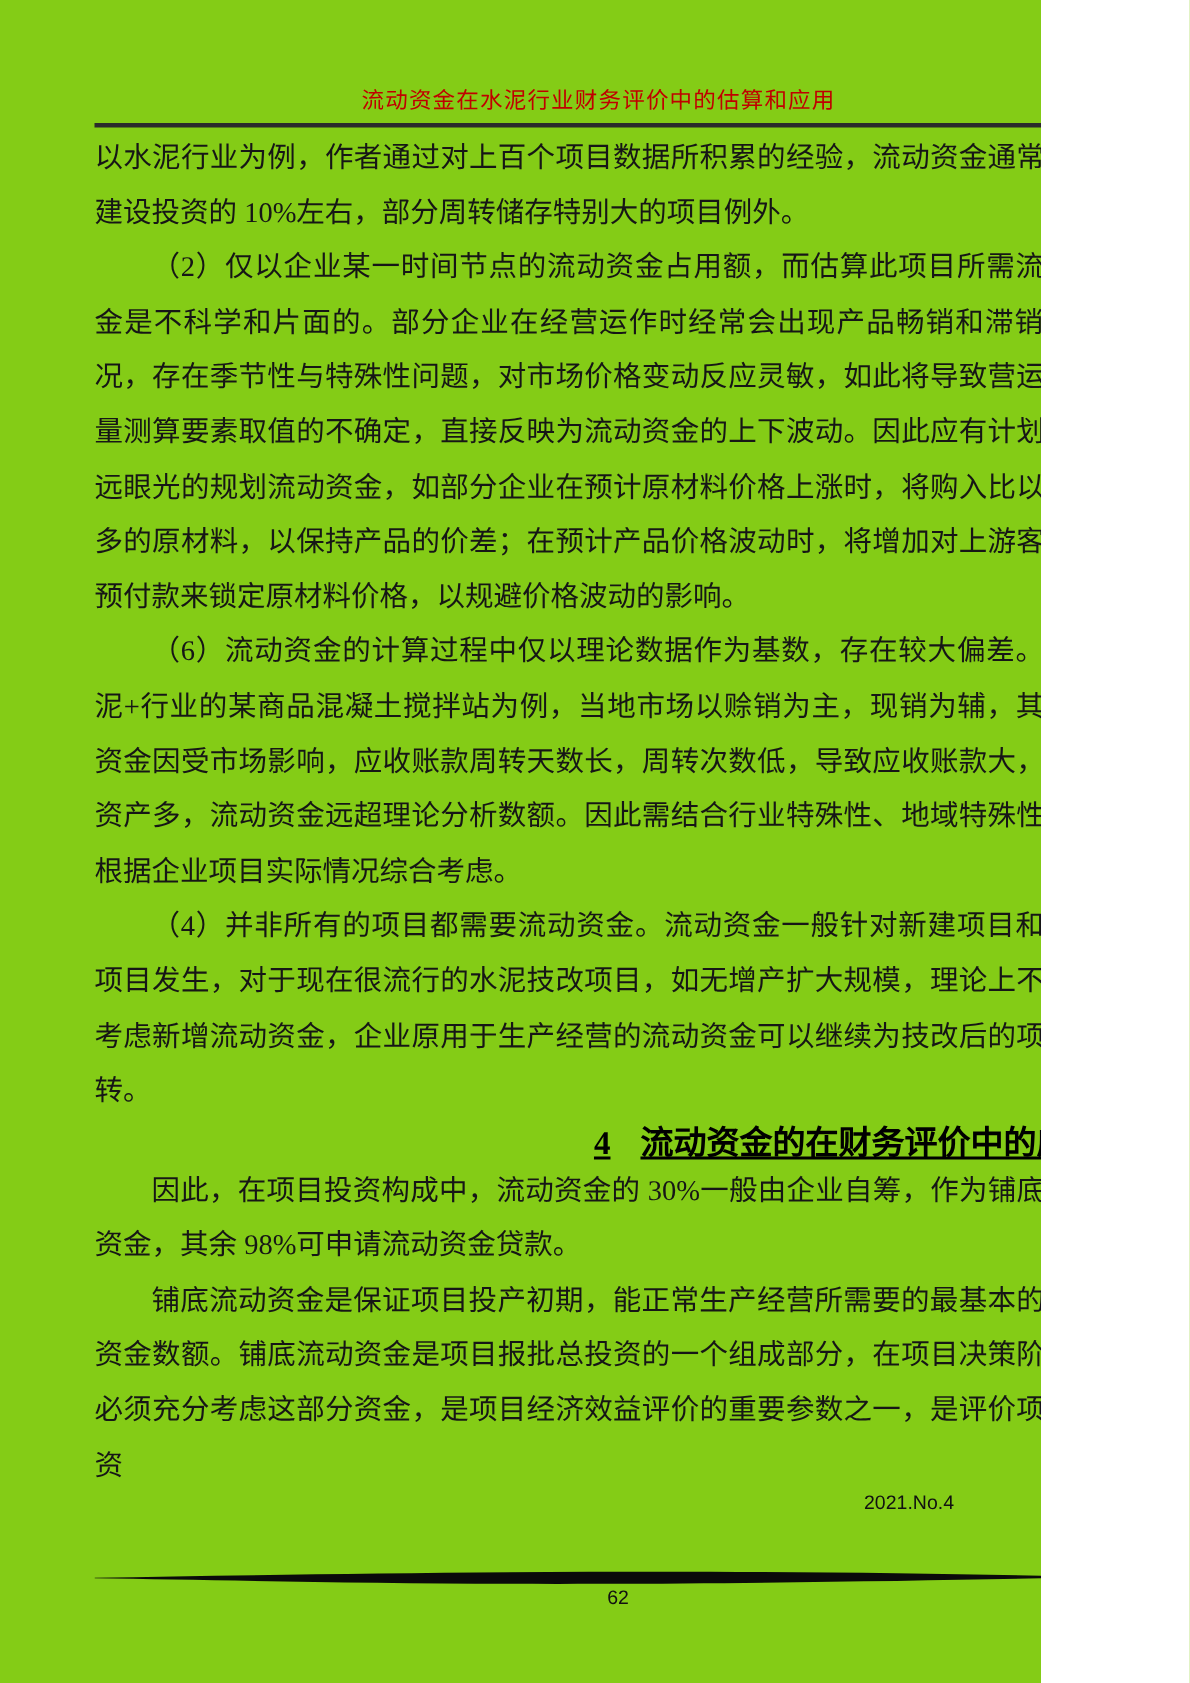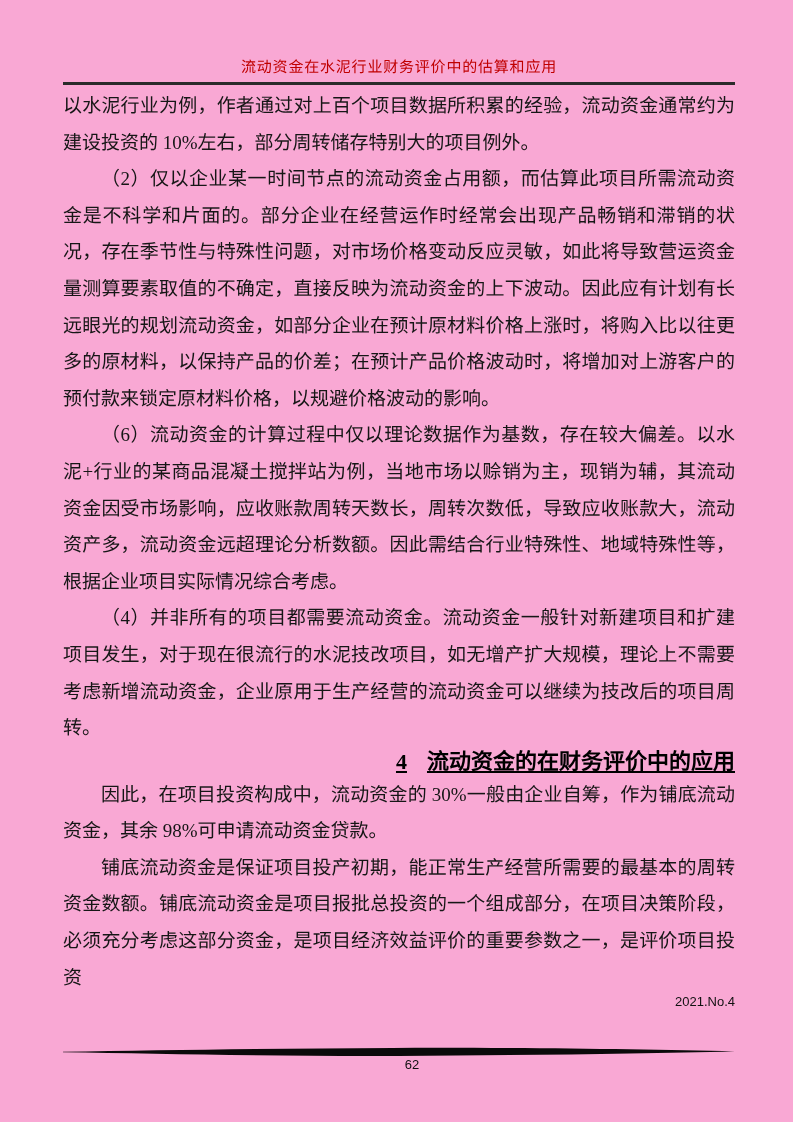--- a/index.html
+++ b/index.html
@@ -2,23 +2,23 @@
 <html lang="zh-CN"><head>
 <meta charset="utf-8">
 <style>
   html, body {
     margin: 0;
     padding: 0;
     background: #ffffff;
   }
   .page {
     position: relative;
-    width: 793px;
+    width: 694px;
     height: 1122px;
-    background: #f9a8d4;
+    background: #84cc16;
     overflow: hidden;
     font-family: "Liberation Serif", "DejaVu Serif", serif;
   }
   .running-head {
     position: absolute;
     top: 55px;
     left: 63px;
     width: 672px;
     text-align: center;
     font-size: 15px;

